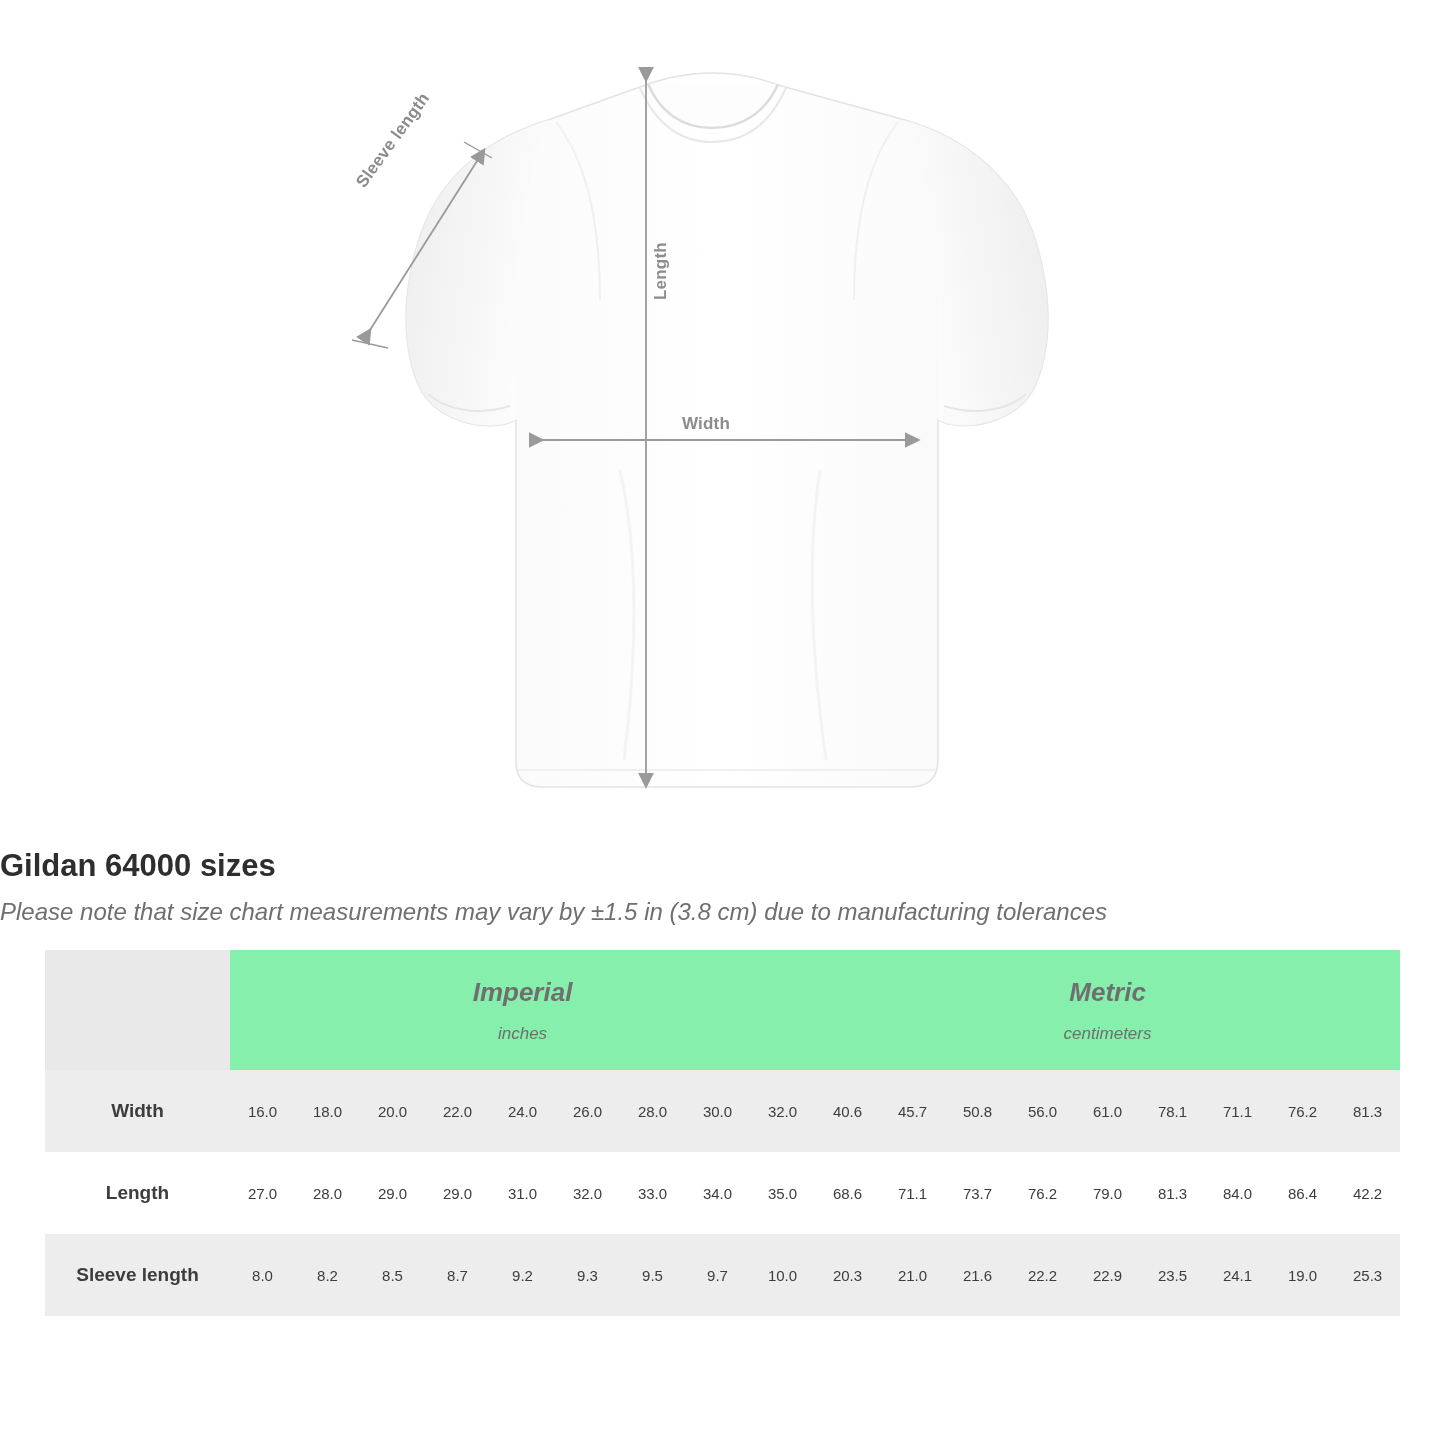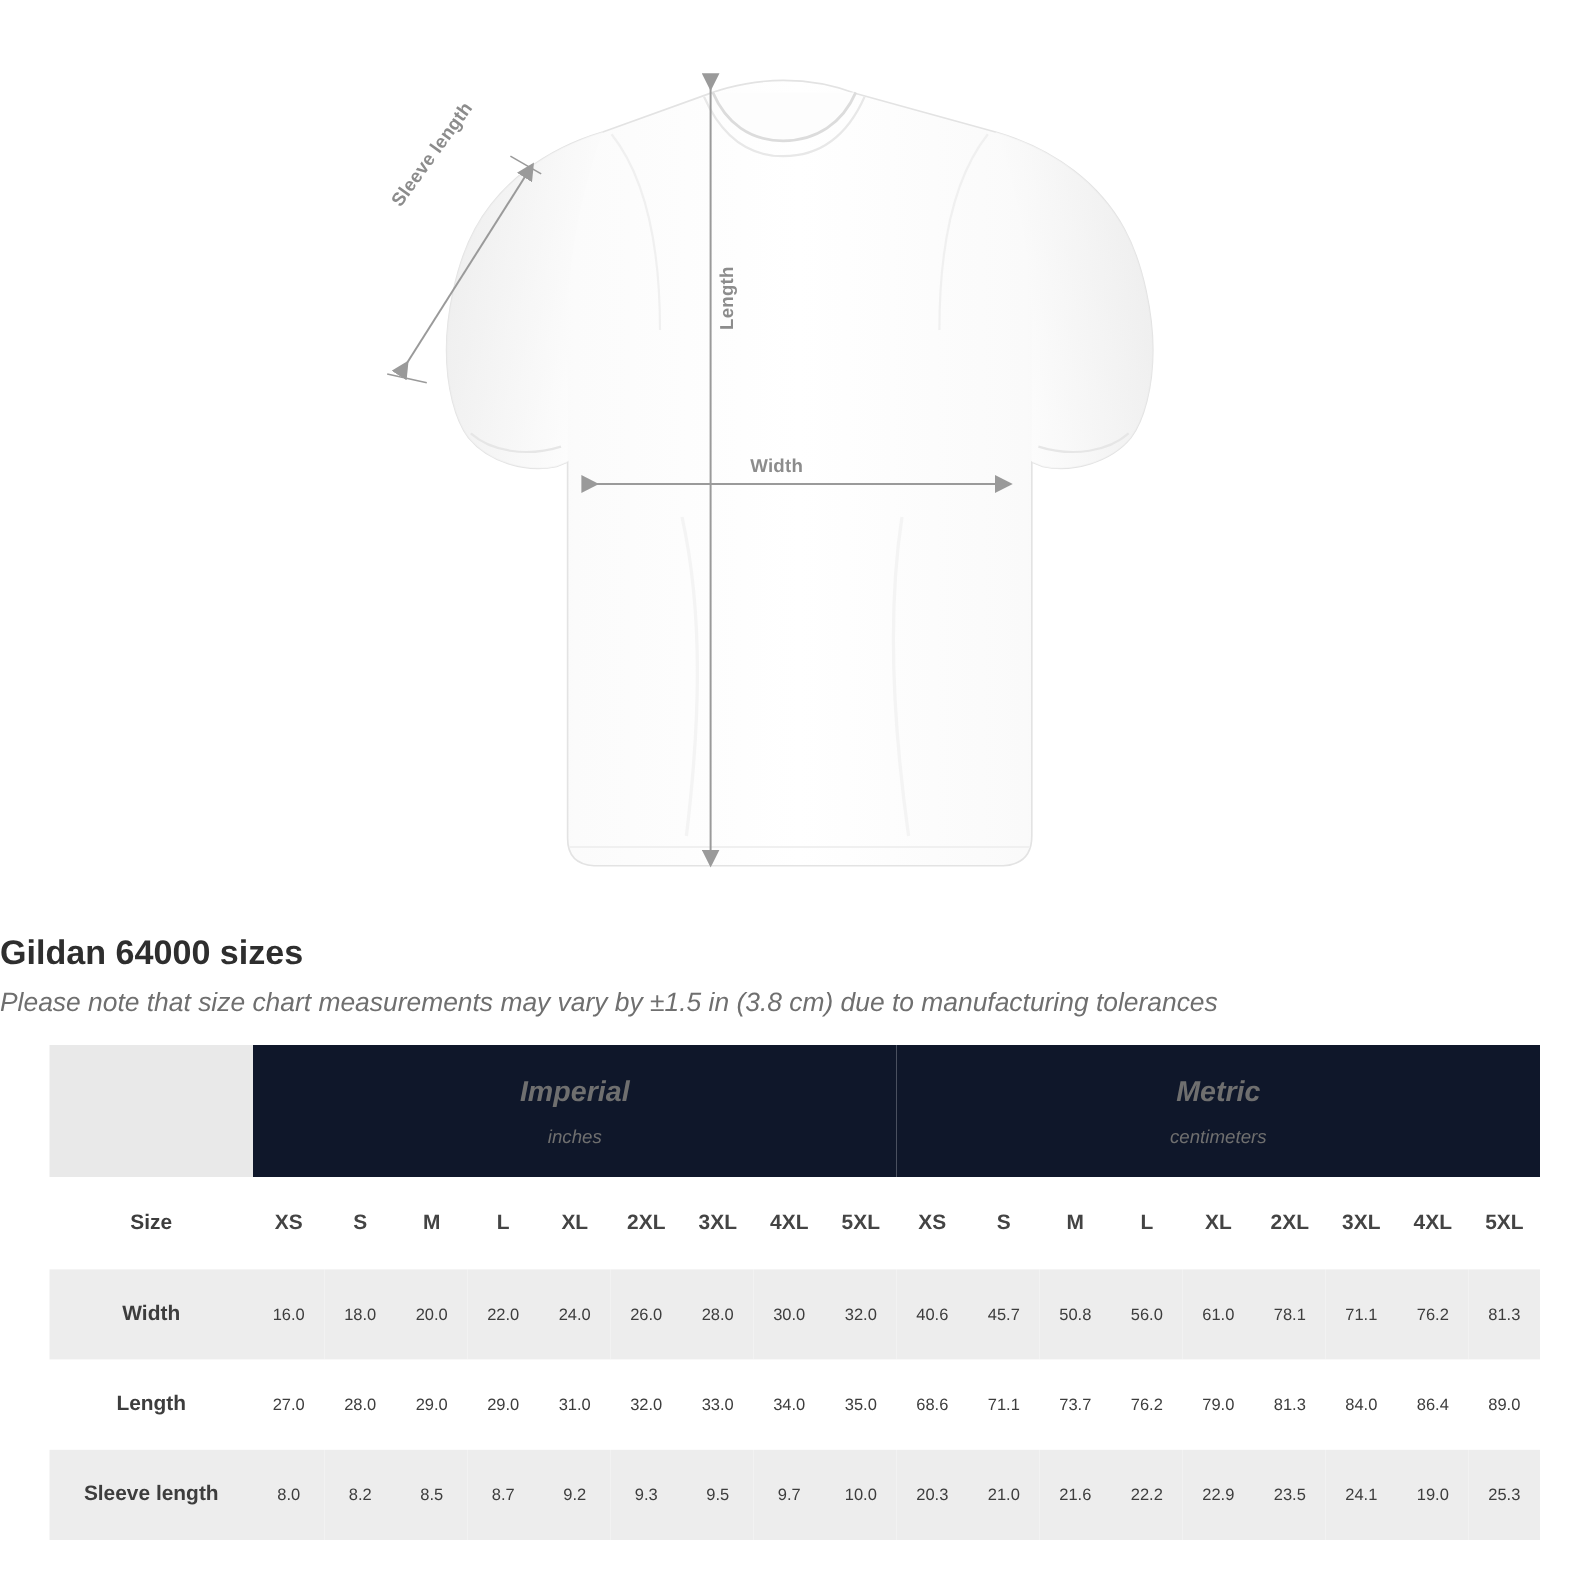--- a/index.html
+++ b/index.html
@@ -81,21 +81,21 @@
     table-layout: fixed;
   }
   table.size-table td, table.size-table th {
     text-align: center;
     vertical-align: middle;
     font-weight: normal;
   }
   
   .sys-cell {
     height: 118px;
-    background: #0f172a;
+    background: #86efac;
   }
   .sys-name {
     font-size: 26px;
     font-style: italic;
     font-weight: bold;
     color: #6f6f6f;
     line-height: 1.25;
   }
   .sys-unit {
     font-size: 17px;
@@ -243,41 +243,20 @@
         <td class="sys-cell" colspan="9">
           <div class="sys-name">Imperial</div>
           <div class="sys-unit">inches</div>
         </td>
         <td class="sys-cell" colspan="9">
           <div class="sys-name">Metric</div>
           <div class="sys-unit">centimeters</div>
         </td>
       </tr>
 
-      <tr class="row-sizes">
-        <td class="rowhead">Size</td>
-        <td>XS</td>
-        <td>S</td>
-        <td>M</td>
-        <td>L</td>
-        <td>XL</td>
-        <td>2XL</td>
-        <td>3XL</td>
-        <td>4XL</td>
-        <td>5XL</td>
-        <td>XS</td>
-        <td>S</td>
-        <td>M</td>
-        <td>L</td>
-        <td>XL</td>
-        <td>2XL</td>
-        <td>3XL</td>
-        <td>4XL</td>
-        <td>5XL</td>
-      </tr>
 
       <tr class="row-data shade">
         <td class="rowhead">Width</td>
         <td>16.0</td>
         <td>18.0</td>
         <td>20.0</td>
         <td>22.0</td>
         <td>24.0</td>
         <td>26.0</td>
         <td>28.0</td>
@@ -306,21 +285,21 @@
         <td>34.0</td>
         <td>35.0</td>
         <td>68.6</td>
         <td>71.1</td>
         <td>73.7</td>
         <td>76.2</td>
         <td>79.0</td>
         <td>81.3</td>
         <td>84.0</td>
         <td>86.4</td>
-        <td>89.0</td>
+        <td>42.2</td>
       </tr>
 
       <tr class="row-data shade">
         <td class="rowhead">Sleeve length</td>
         <td>8.0</td>
         <td>8.2</td>
         <td>8.5</td>
         <td>8.7</td>
         <td>9.2</td>
         <td>9.3</td>

